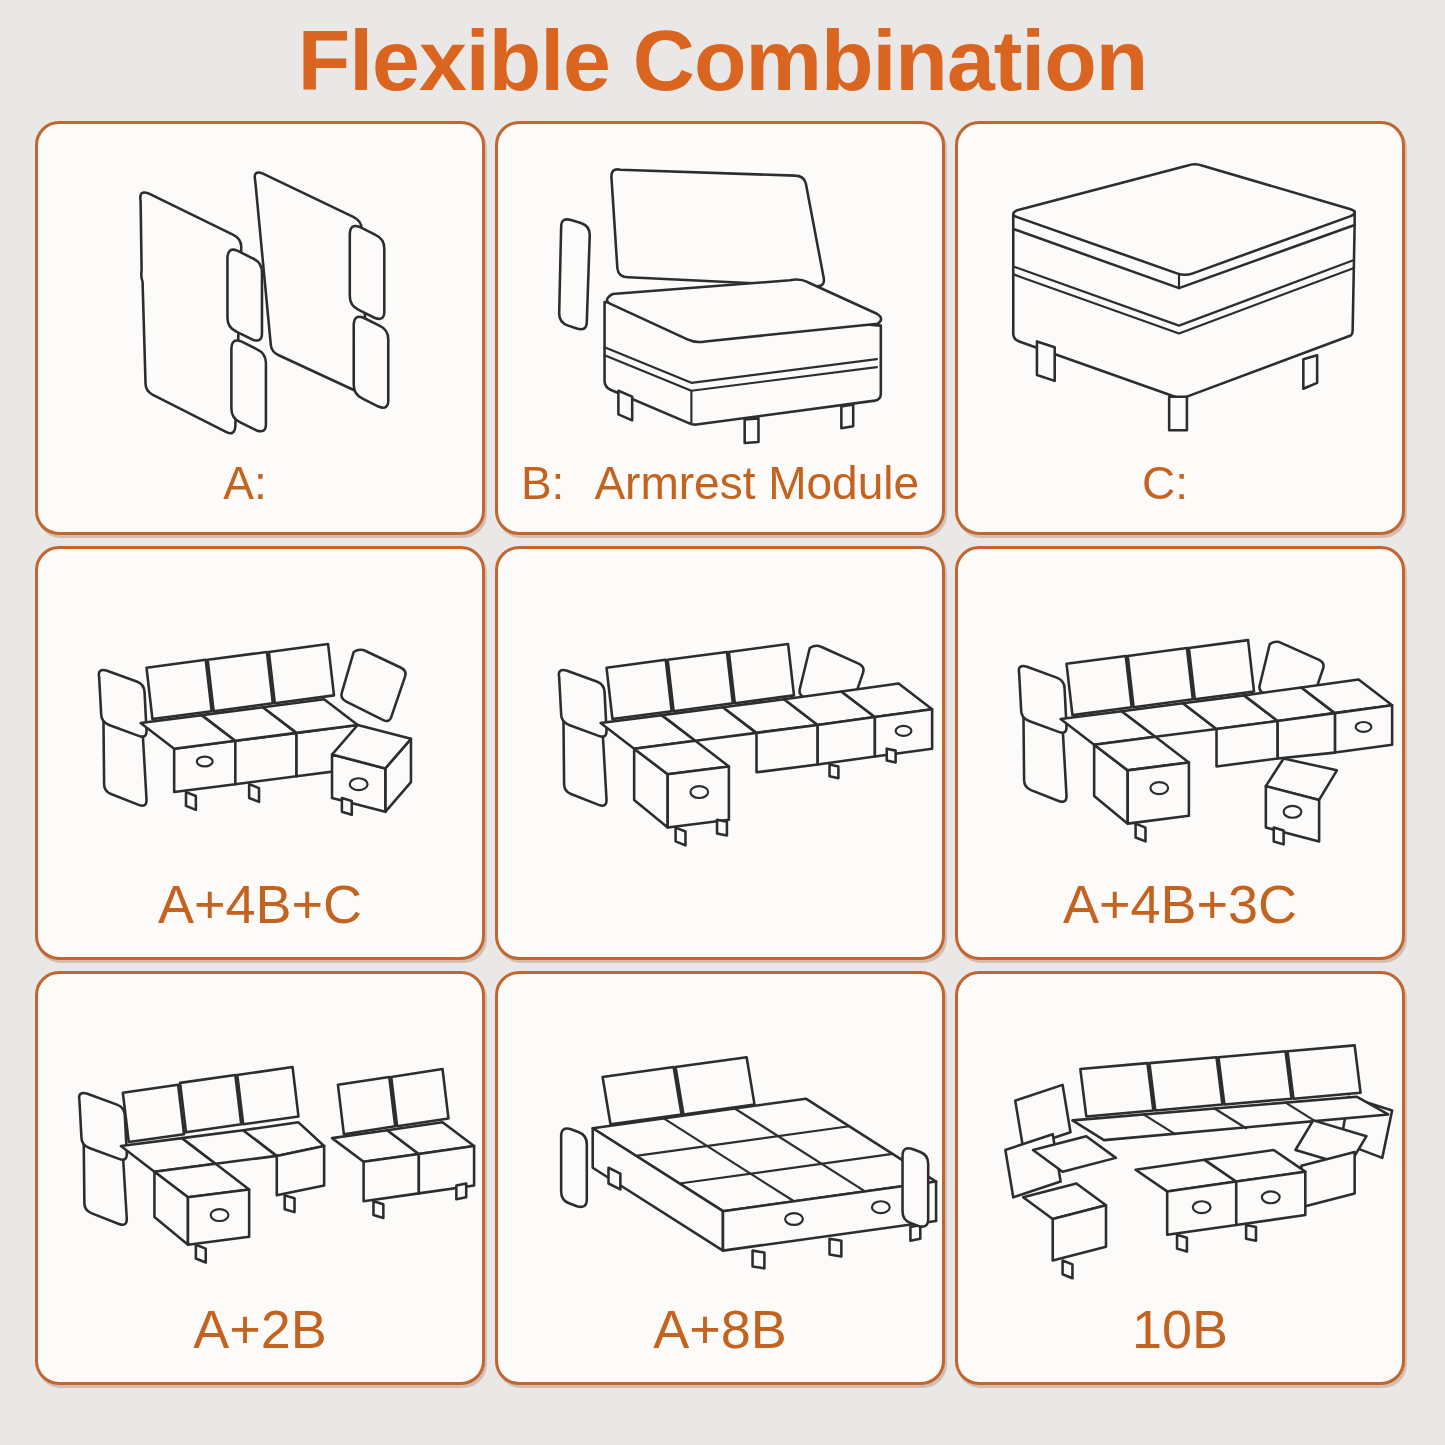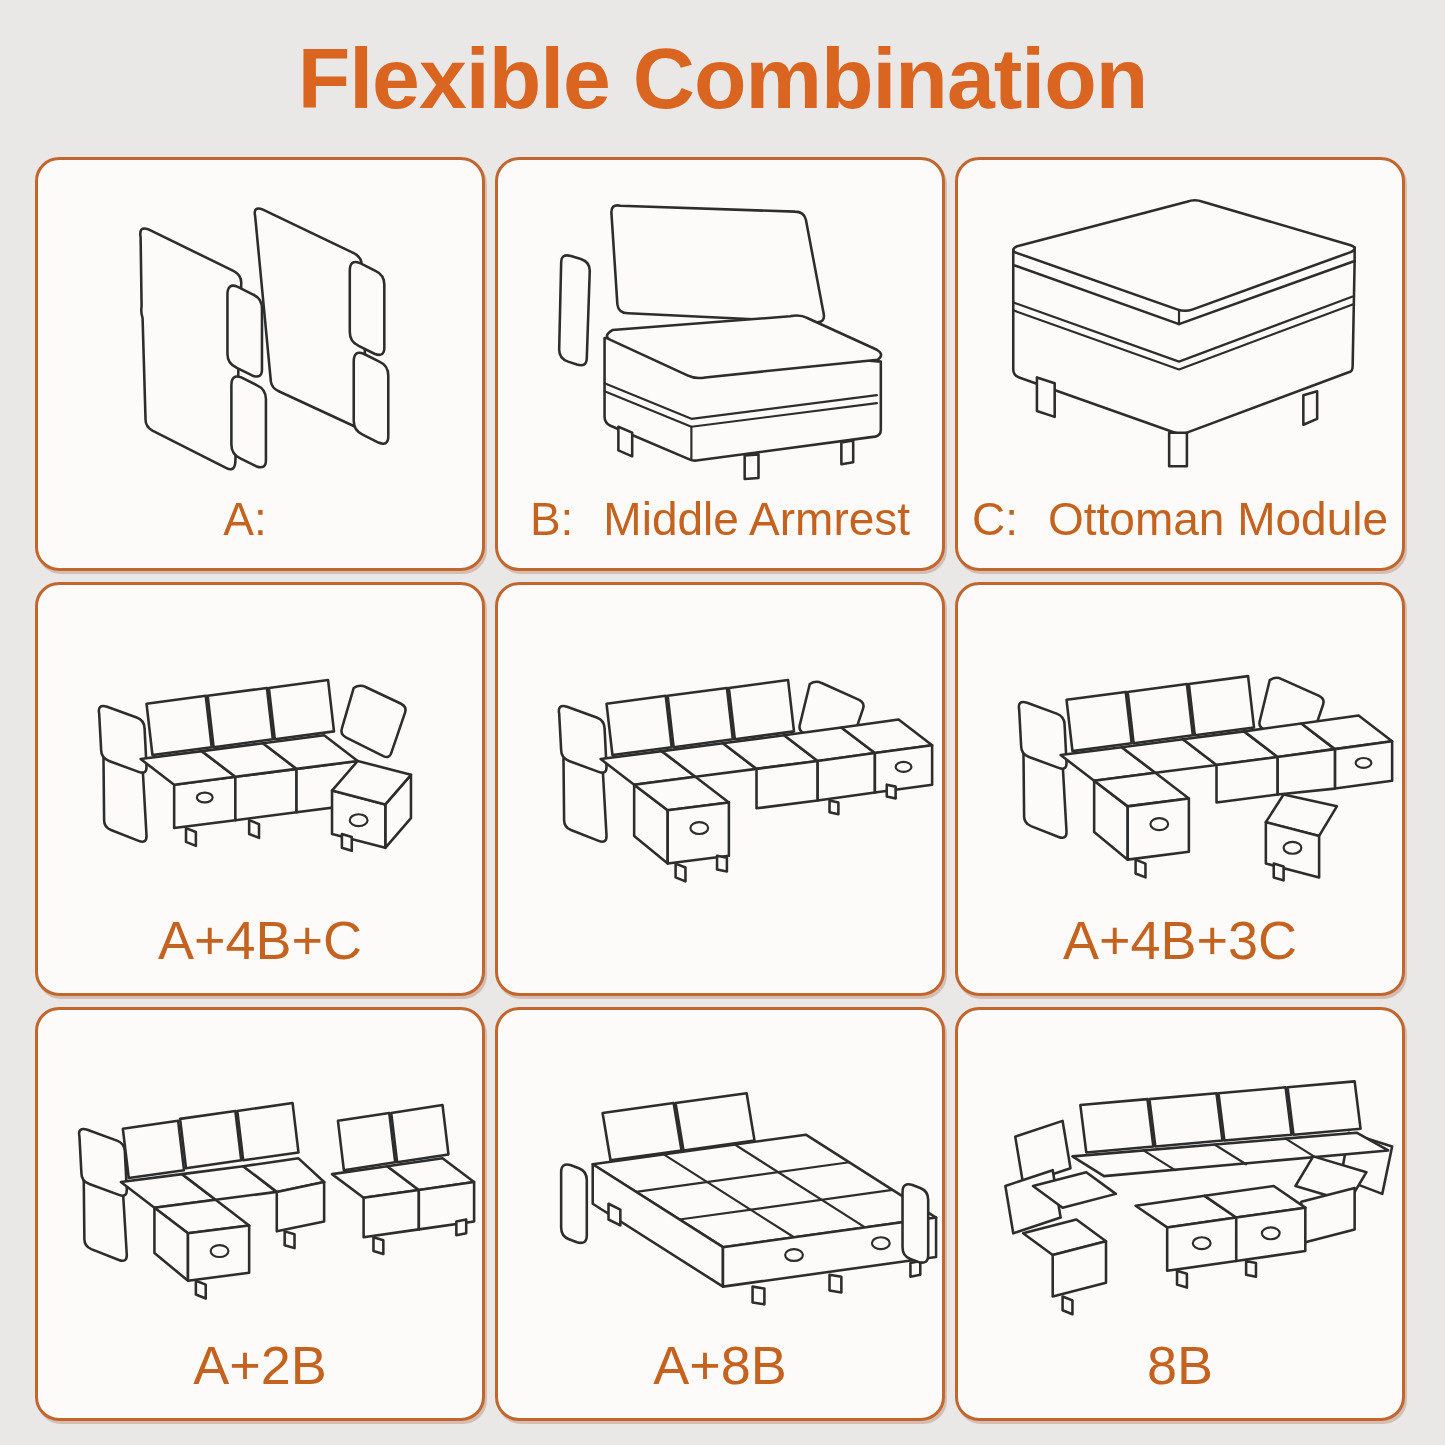--- a/index.html
+++ b/index.html
@@ -4,21 +4,21 @@
 <style>
   html,body{margin:0;padding:0;}
   body{
     width:1445px;height:1445px;
     background:#e9e8e7;
     font-family:"Liberation Sans", sans-serif;
     position:relative;
     overflow:hidden;
   }
   .header{
-    height:157px;
+    height:121px;
     display:flex;align-items:center;justify-content:center;
   }
   .title{
     font-size:86px;
     font-weight:bold;
     letter-spacing:-1px;
     color:#d96520;
   }
   .grid{
     margin-left:35px;
@@ -88,41 +88,40 @@
         <path class="ln" d="M 108,226 L 196,262 L 384,238"></path>
         <path class="ln" d="M 196,262 L 196,295"></path>
         <path class="la" d="M 122,262 L 122,286 L 136,292 L 136,268 Z"></path>
         <path class="la" d="M 250,291 L 250,315 L 264,314 L 264,290 Z"></path>
         <path class="la" d="M 348,278 L 348,300 L 360,298 L 360,276 Z"></path>
         <path class="la" d="M 116,164 L 296,150 Q 306,148 314,152 L 384,184 Q 392,189 385,194 L 210,212 Q 200,214 192,210 L 114,174 Q 106,170 116,164 Z"></path>
       </svg>
     </div>
     <div class="caption">
       <span class="prefix">B:</span>
-      <span class="name">Middle Armrest</span>
+      <span class="name">Armrest Module</span>
     </div>
   </div>
 
   <div class="card">
     <div class="art">
       <svg viewBox="0 0 450 336" aria-label="ottoman-module-line-art">
         <path class="la" d="M 56,98 L 56,204 Q 56,210 62,212 L 220,268 Q 226,270 232,268 L 398,206 Q 400,205 400,200 L 402,94 Z"></path>
         <path class="ln" d="M 56,136 L 224,196 L 400,130"></path>
         <path class="ln" d="M 56,144 L 224,204 L 400,138"></path>
         <path class="la" d="M 80,212 L 80,246 L 98,252 L 98,218 Z"></path>
         <path class="la" d="M 214,268 L 214,302 L 232,302 L 232,268 Z"></path>
         <path class="la" d="M 350,230 L 350,260 L 364,254 L 364,226 Z"></path>
         <path class="la" d="M 56,84 L 56,98 L 224,158 L 402,94 L 402,80 L 224,143 Z"></path>
         <path class="ln" d="M 224,143 L 224,158"></path>
         <path class="la" d="M 232,34 Q 240,31 248,34 L 398,78 Q 406,81 398,85 L 238,143 Q 230,146 222,143 L 60,86 Q 52,83 60,79 Z"></path>
       </svg>
     </div>
     <div class="caption">
       <span class="prefix">C:</span>
-      <span class="name">Ottoman Module</span>
     </div>
   </div>
 
   <div class="card">
     <div class="art">
       <svg viewBox="0 0 450 336" aria-label="l-shaped-sectional-line-art">
         <path class="la" d="M 110,112 L 170,104 L 176,156 L 116,164 Z"></path>
         <path class="la" d="M 172,104 L 232,96 L 238,148 L 178,156 Z"></path>
         <path class="la" d="M 234,96 L 294,88 L 300,140 L 240,148 Z"></path>
         <path class="la" d="M 320,96 Q 326,92 332,95 L 368,112 Q 374,115 372,121 L 358,162 Q 356,168 350,165 L 312,146 Q 306,143 308,137 Z"></path>
@@ -297,17 +296,17 @@
         <path class="la" d="M 212,212 L 282,202 L 282,246 L 212,256 Z"></path>
         <path class="la" d="M 282,202 L 352,192 L 352,236 L 282,246 Z"></path>
         <ellipse class="ln" cx="247" cy="228" rx="9" ry="6"></ellipse>
         <ellipse class="ln" cx="317" cy="218" rx="9" ry="6"></ellipse>
         <path class="la" d="M 222,256 L 222,270 L 232,273 L 232,259 Z"></path>
         <path class="la" d="M 292,246 L 292,260 L 302,262 L 302,248 Z"></path>
         <path class="la" d="M 106,282 L 106,296 L 116,300 L 116,286 Z"></path>
       </svg>
     </div>
     <div class="caption formula">
-      <span>8B</span>
+      <span>10B</span>
     </div>
   </div>
 
 </div>
 
 </body></html>

